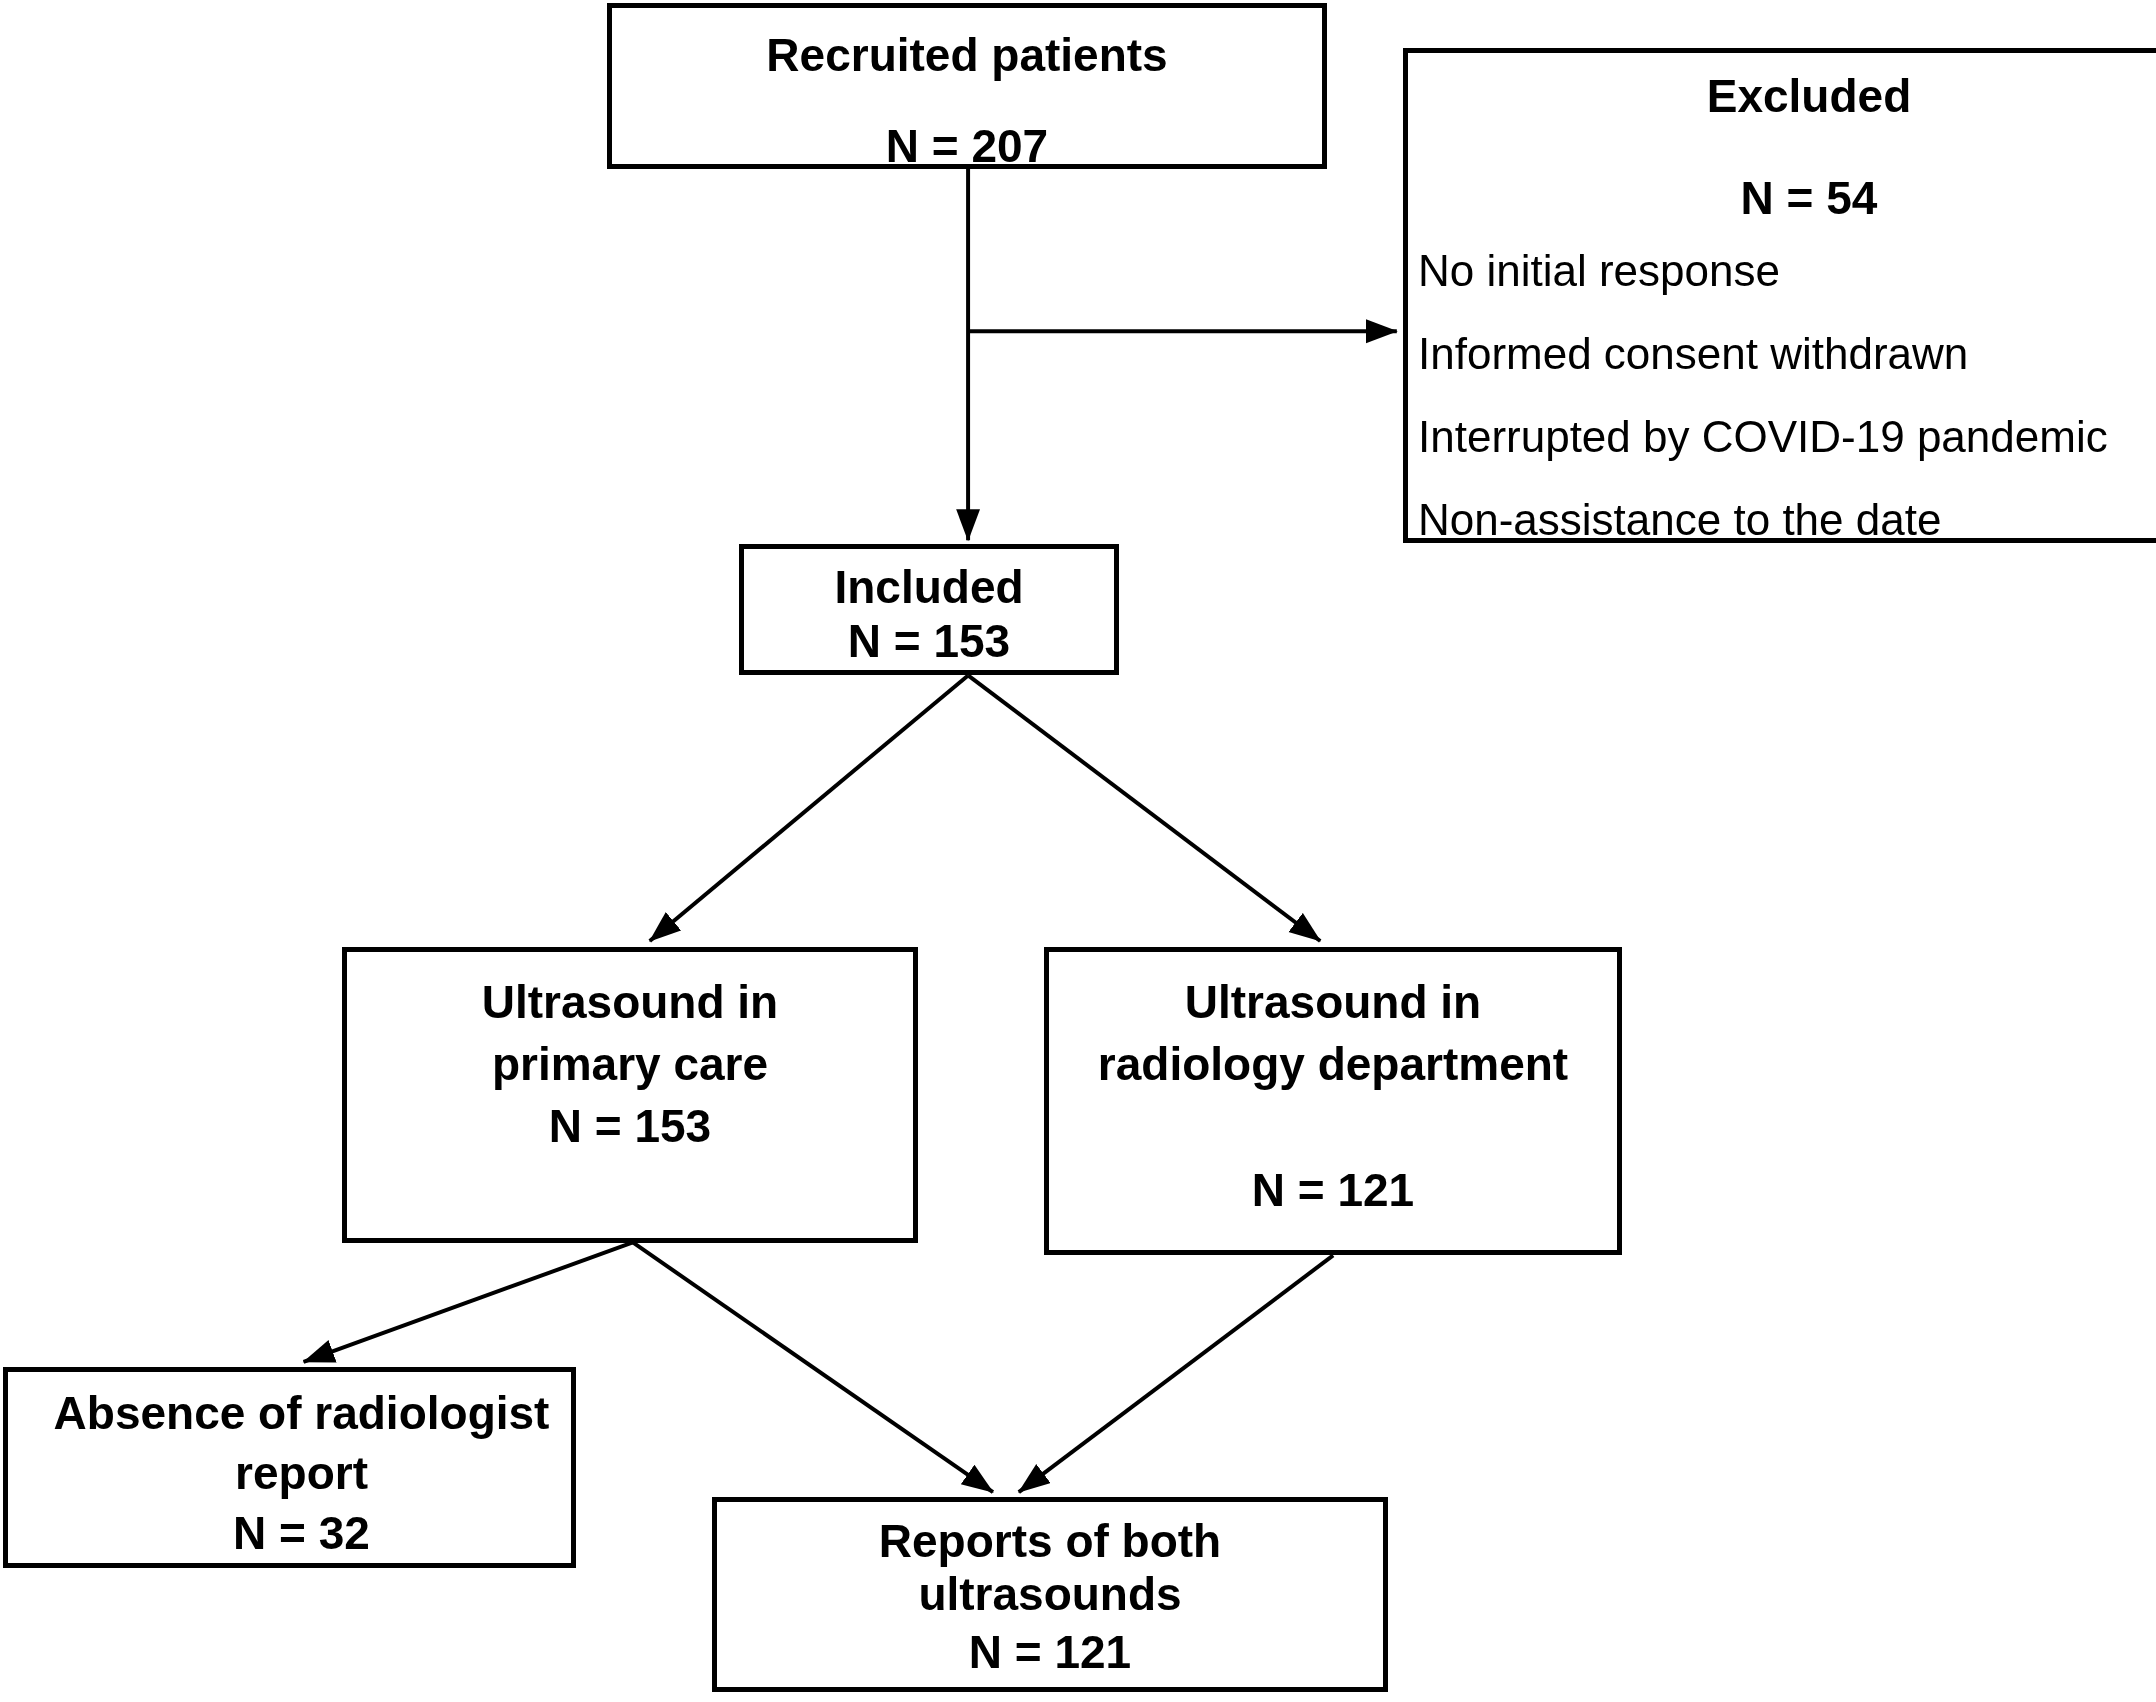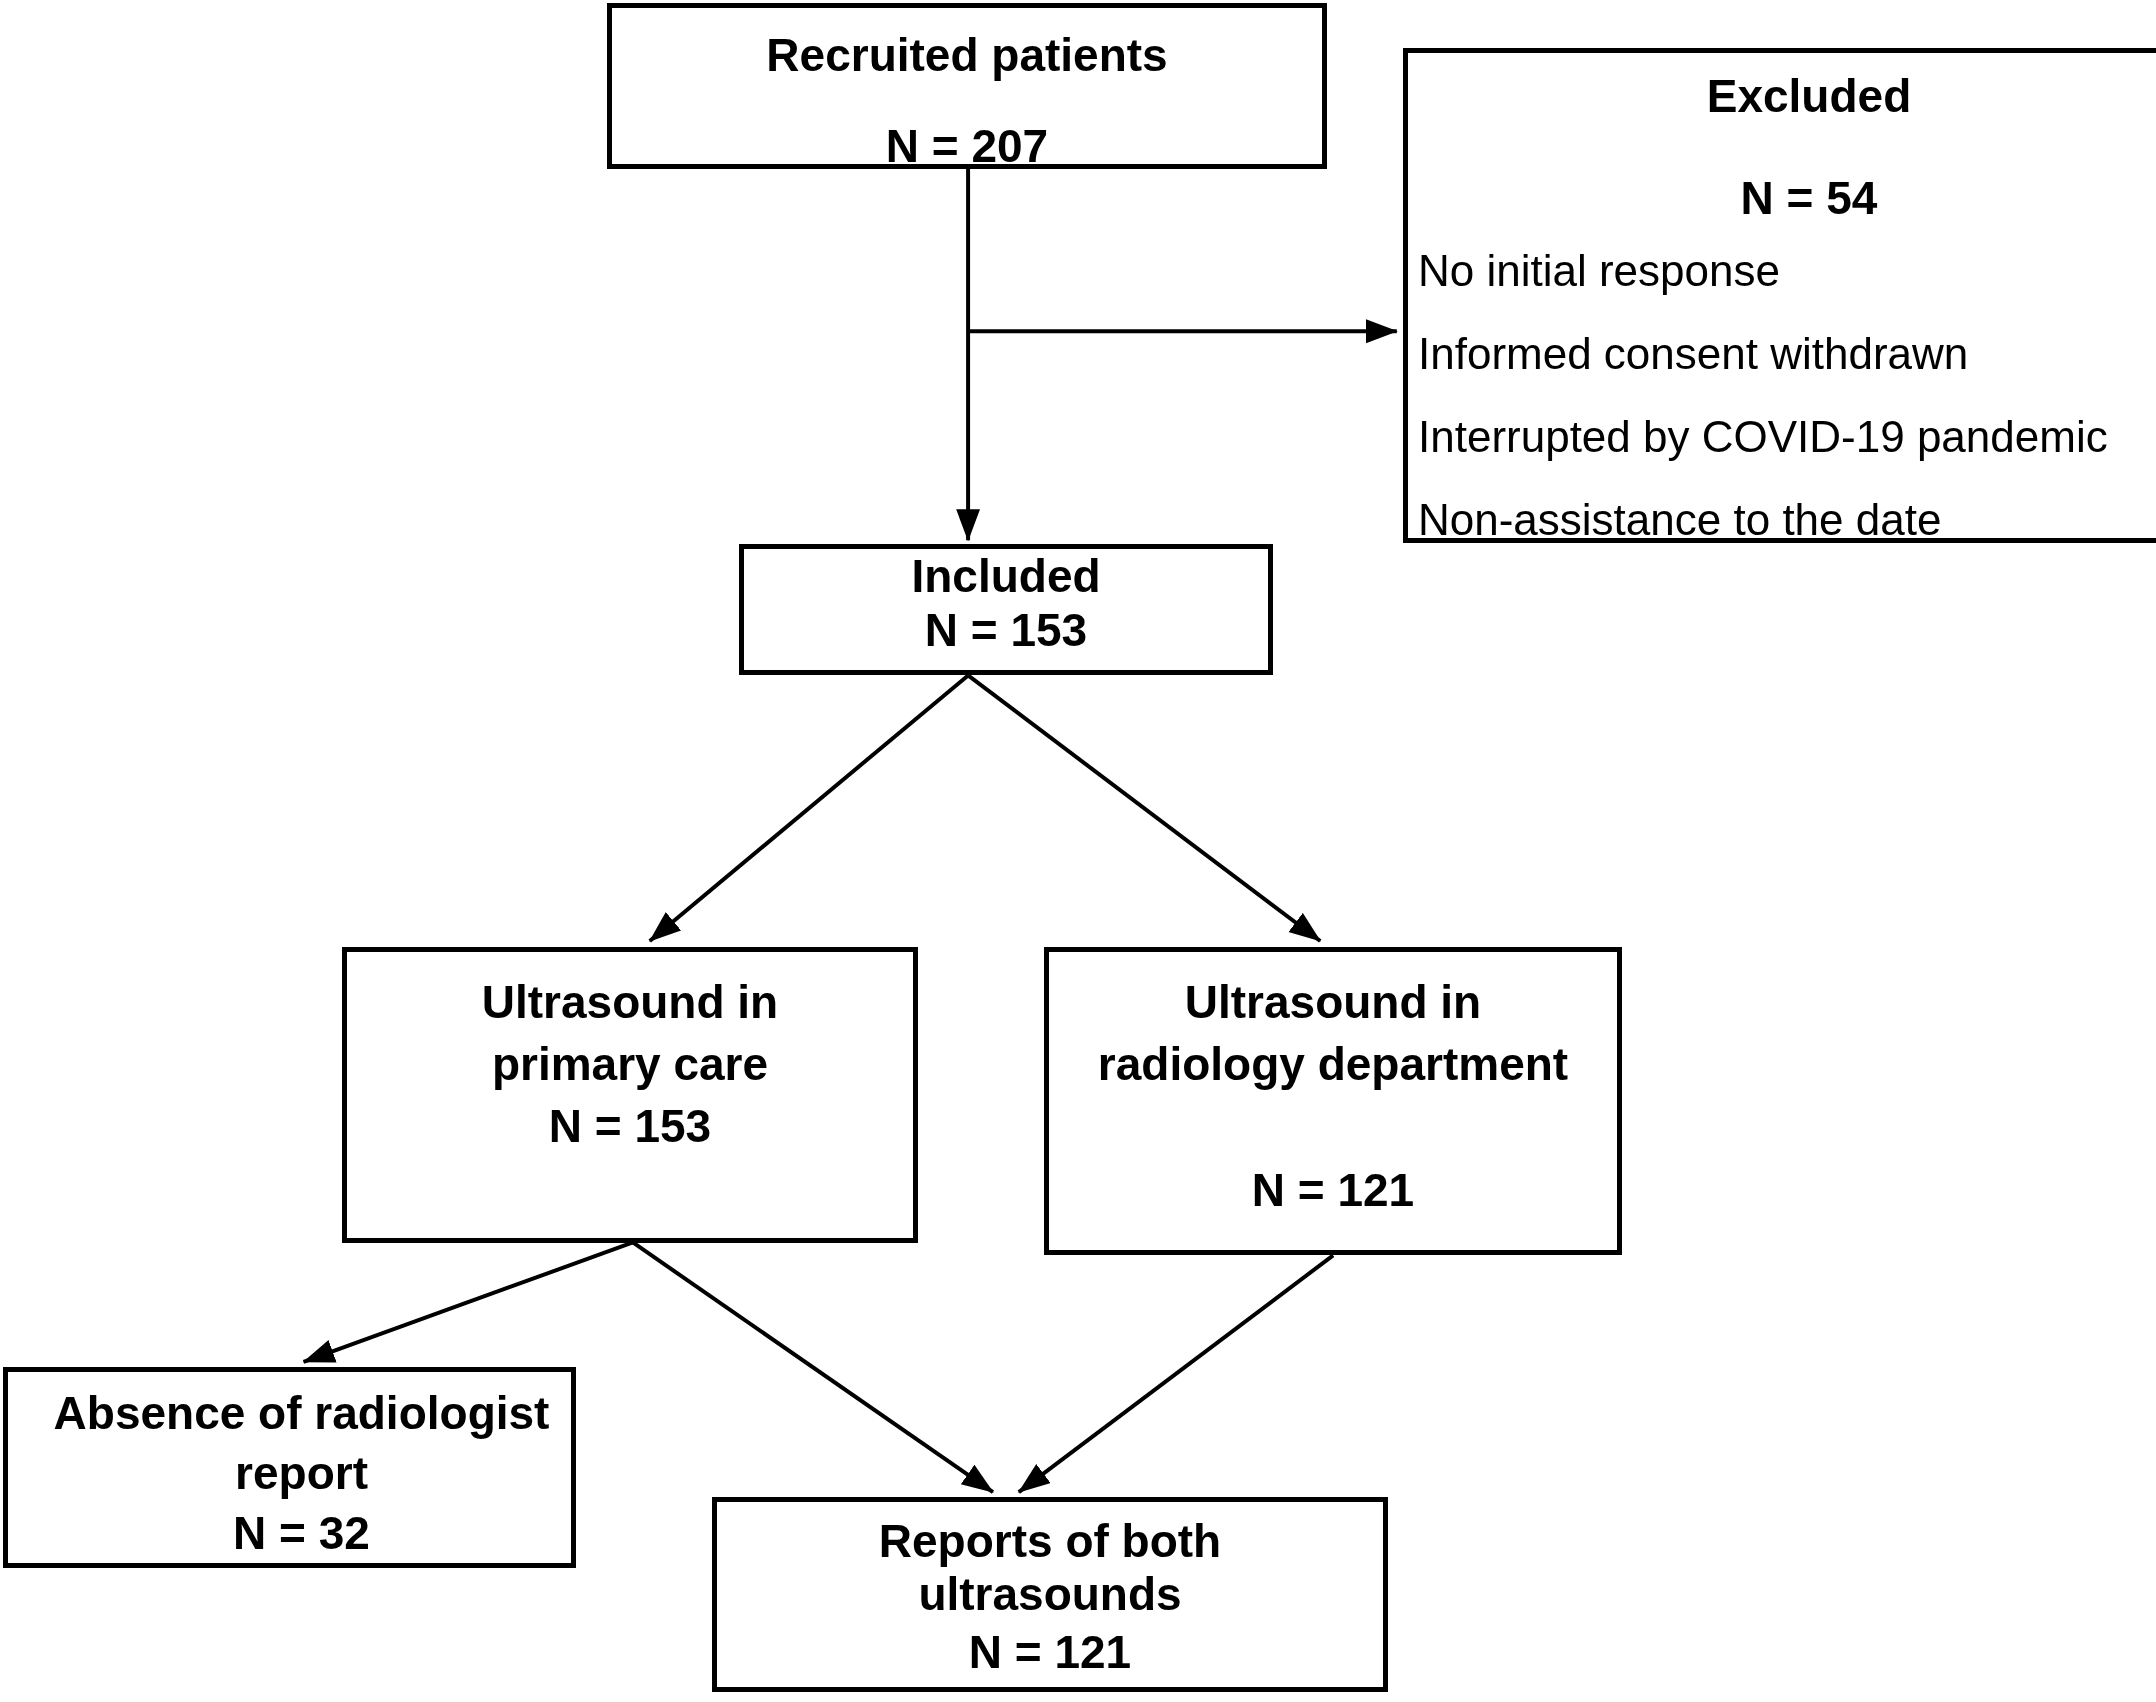--- a/index.html
+++ b/index.html
@@ -45,21 +45,21 @@
   .box-excluded .count { margin-top: 48px; }
   .reasons { margin-top: 20px; text-align: left; padding: 0 6px 0 10px; }
   .reason {
     font-weight: 400;
     font-size: 44px;
     line-height: 52px;
     margin-bottom: 31px;
     white-space: nowrap;
   }
   
-  .box-included { left: 739px; top: 544px; width: 534px; height: 131px; }
+  .box-included { left: 739px; top: 544px; width: 380px; height: 131px; padding-top: 11px; }
   .box-included .bold-line { line-height: 54px; }
   
   .box-primary { left: 342px; top: 947px; width: 576px; height: 296px; padding-top: 19px; }
   .box-primary .bold-line { line-height: 62px; }
   
   .box-radiology { left: 1044px; top: 947px; width: 578px; height: 308px; padding-top: 19px; }
   .box-radiology .bold-line { line-height: 62px; }
   .box-radiology .count { margin-top: 64px; }
   
   .box-absence { left: 3px; top: 1367px; width: 573px; height: 201px; padding-top: 11px; }

